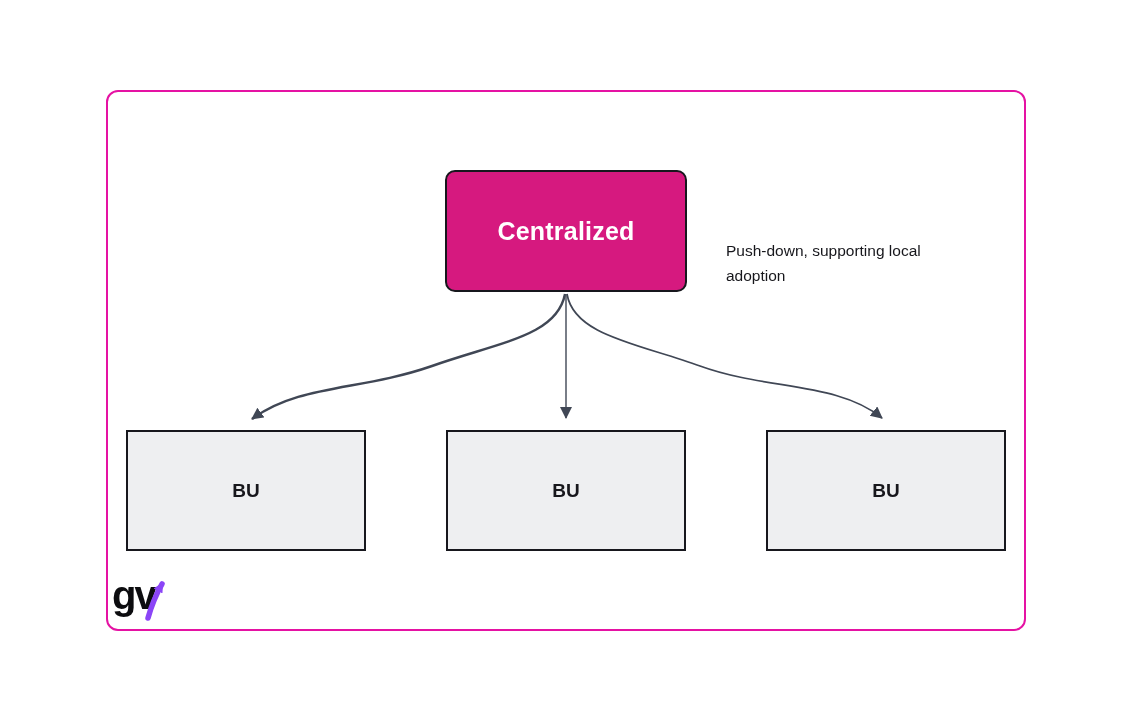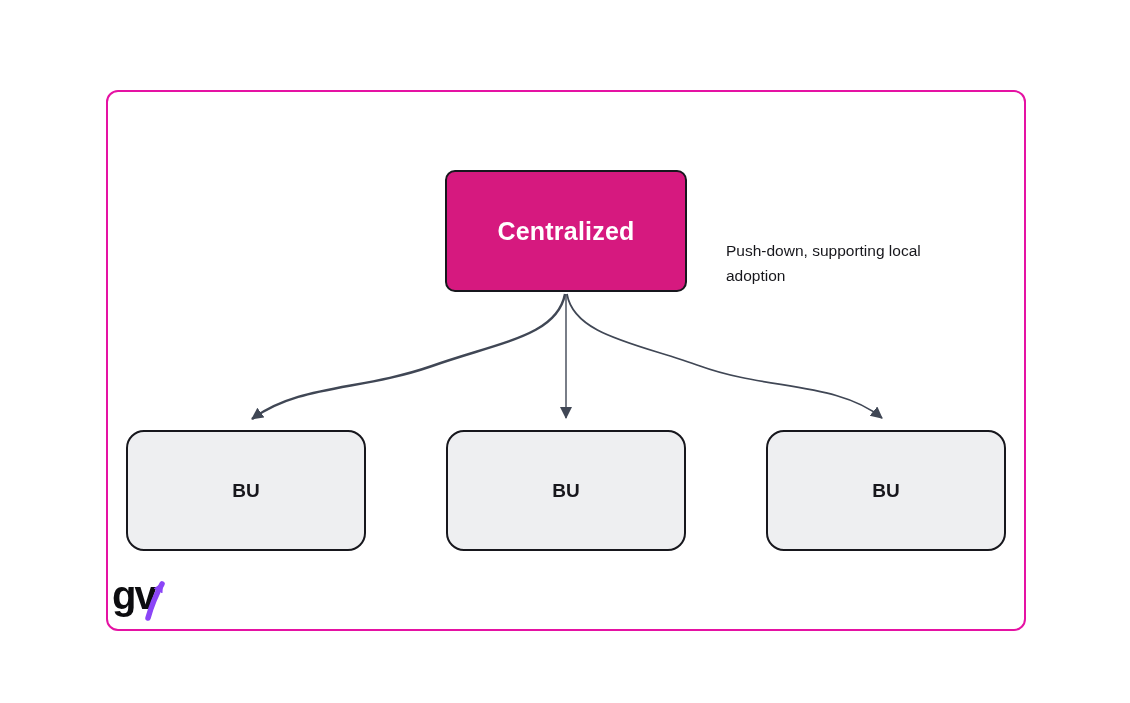--- a/index.html
+++ b/index.html
@@ -57,21 +57,21 @@
     font-size: 25px;
     font-weight: bold;
     letter-spacing: 0.2px;
   }
   .node-child {
     top: 430px;
     width: 240px;
     height: 121px;
     background: var(--color-child-fill, #eeeff1);
     border: 2px solid var(--color-node-border, #17171d);
-    border-radius: 18px;
+    border-radius: 0;
     color: var(--color-text-dark, #101014);
     font-size: 19px;
     font-weight: bold;
   }
   .node-child.c1 { left: 126px; }
   .node-child.c2 { left: 446px; }
   .node-child.c3 { left: 766px; }
   .annotation {
     position: absolute;
     left: 694px;

